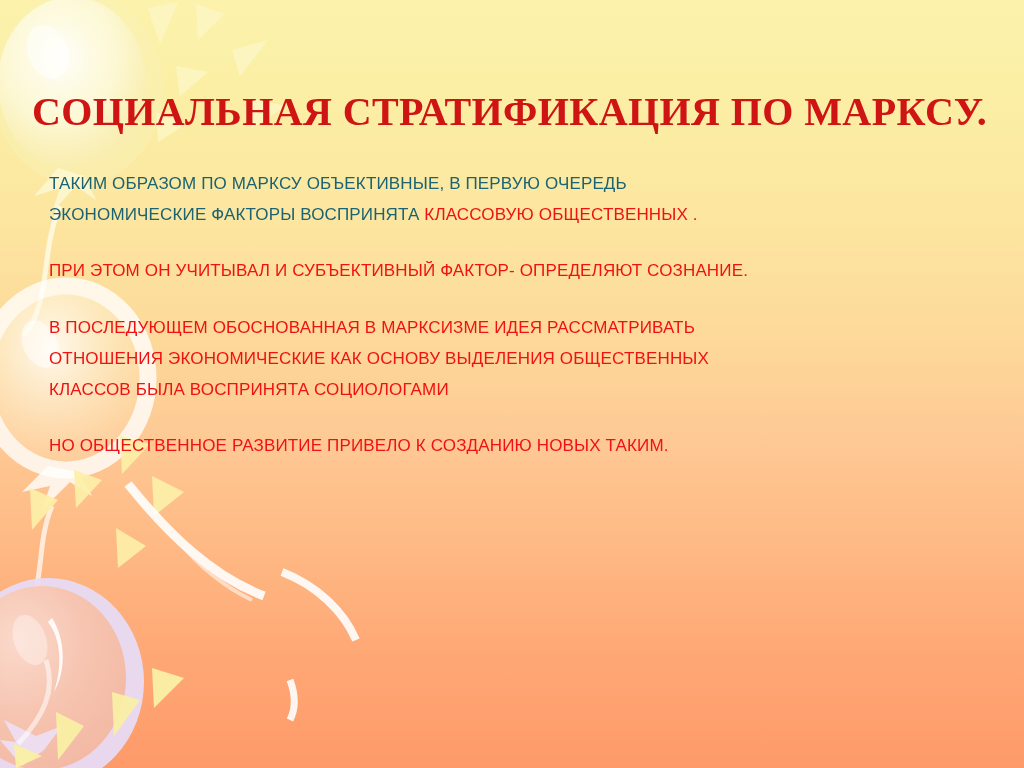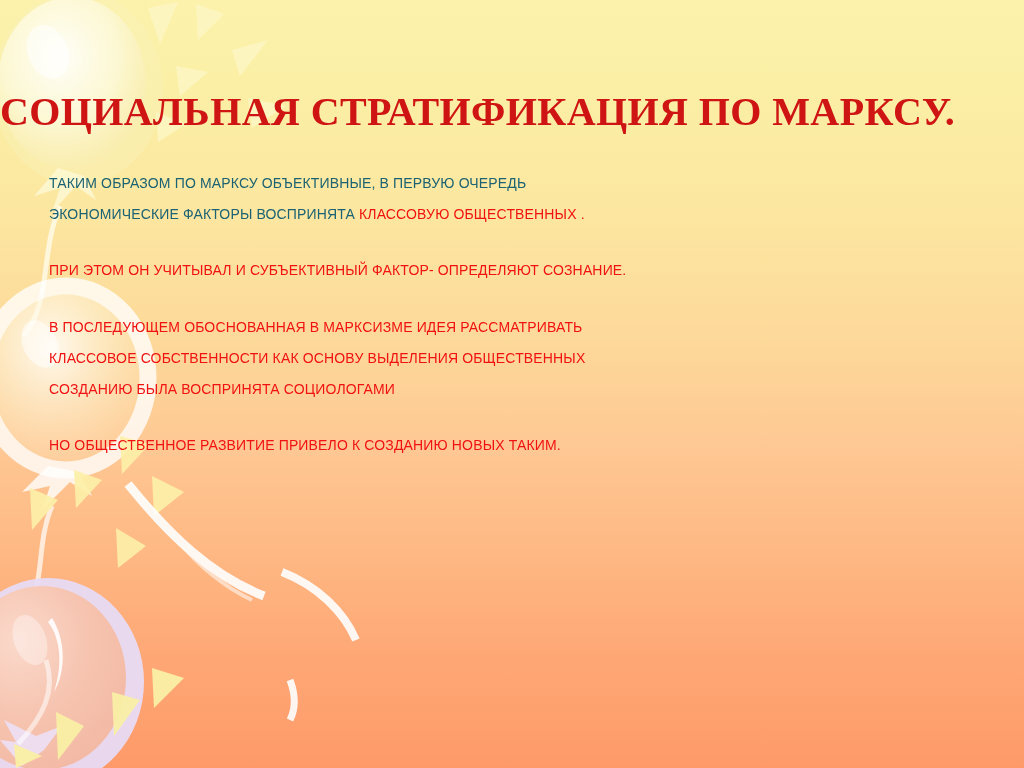--- a/index.html
+++ b/index.html
@@ -48,31 +48,32 @@
     left: 0;
     top: 62px;
     width: 825px;
     text-align: center;
     font-family: "Liberation Serif", serif;
     font-size: 40px;
     line-height: 46px;
     letter-spacing: 0.4px;
     color: #cf1414;
     white-space: nowrap;
+    padding-left: 32px;
   }
 
   .body-block {
     position: absolute;
     left: 49px;
     top: 168px;
     width: 900px;
   }
 
   .para {
-    font-size: 14px;
+    font-size: 17px;
     line-height: 31px;
     letter-spacing: 0.15px;
     font-weight: 500;
     margin: 0 0 23px 0;
     color: #ef1414;
     white-space: nowrap;
   }
   .para:last-child { margin-bottom: 0; }
 
   .para .teal { color: #1b6273; }
@@ -174,22 +175,22 @@
         <span class="teal">ТАКИМ  ОБРАЗОМ ПО МАРКСУ ОБЪЕКТИВНЫЕ, В ПЕРВУЮ ОЧЕРЕДЬ</span><br>
         <span class="teal">ЭКОНОМИЧЕСКИЕ  ФАКТОРЫ  ВОСПРИНЯТА  </span><span class="red">КЛАССОВУЮ ОБЩЕСТВЕННЫХ .</span>
       </p>
 
       <p class="para p2">
         <span class="red">ПРИ ЭТОМ  ОН УЧИТЫВАЛ И СУБЪЕКТИВНЫЙ ФАКТОР- ОПРЕДЕЛЯЮТ СОЗНАНИЕ.</span>
       </p>
 
       <p class="para p3">
         <span class="red">В  ПОСЛЕДУЮЩЕМ ОБОСНОВАННАЯ  В МАРКСИЗМЕ ИДЕЯ  РАССМАТРИВАТЬ</span><br>
-        <span class="red">КЛАССОВОЕ СОБСТВЕННОСТИ  КАК ОСНОВУ  ВЫДЕЛЕНИЯ ОБЩЕСТВЕННЫХ</span><br>
-        <span class="red">СОЗДАНИЮ БЫЛА ВОСПРИНЯТА  СОЦИОЛОГАМИ</span>
+        <span class="red">ОТНОШЕНИЯ ЭКОНОМИЧЕСКИЕ  КАК ОСНОВУ  ВЫДЕЛЕНИЯ ОБЩЕСТВЕННЫХ</span><br>
+        <span class="red">КЛАССОВ БЫЛА ВОСПРИНЯТА  СОЦИОЛОГАМИ</span>
       </p>
 
       <p class="para p4">
         <span class="red">НО ОБЩЕСТВЕННОЕ РАЗВИТИЕ ПРИВЕЛО К СОЗДАНИЮ НОВЫХ ТАКИМ.</span>
       </p>
 
     </div>
   </div>
 </div>
 

